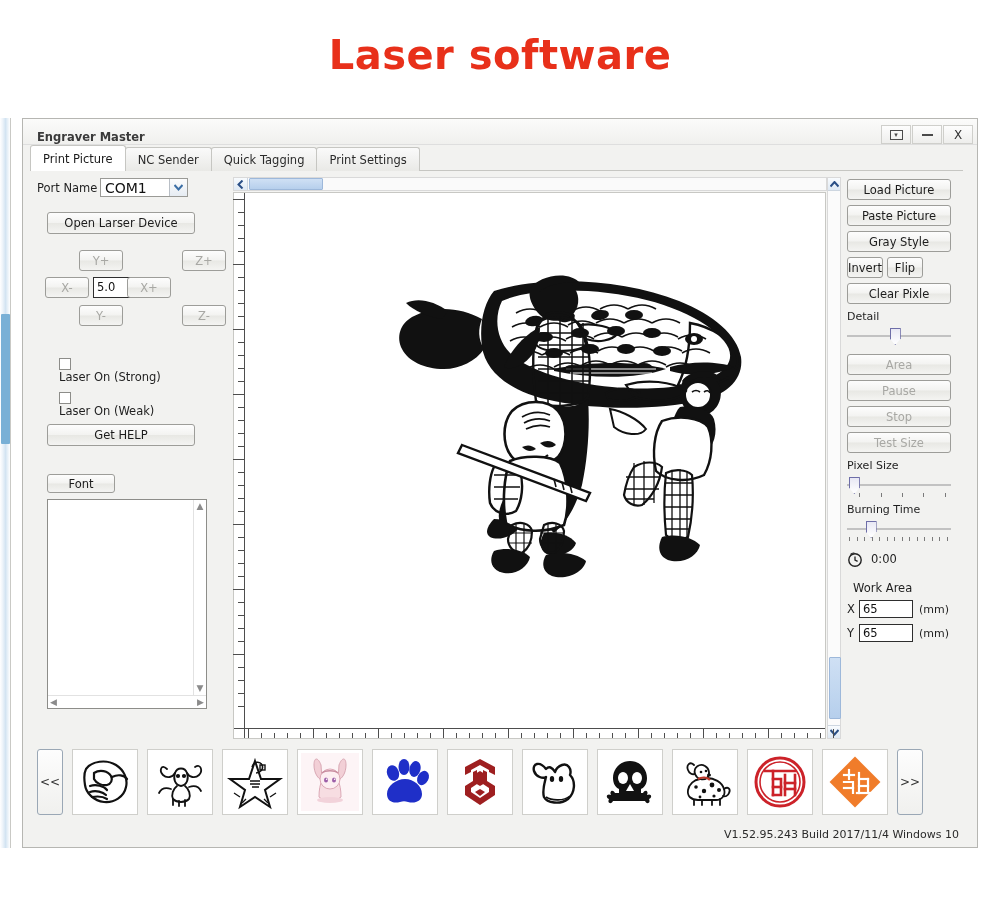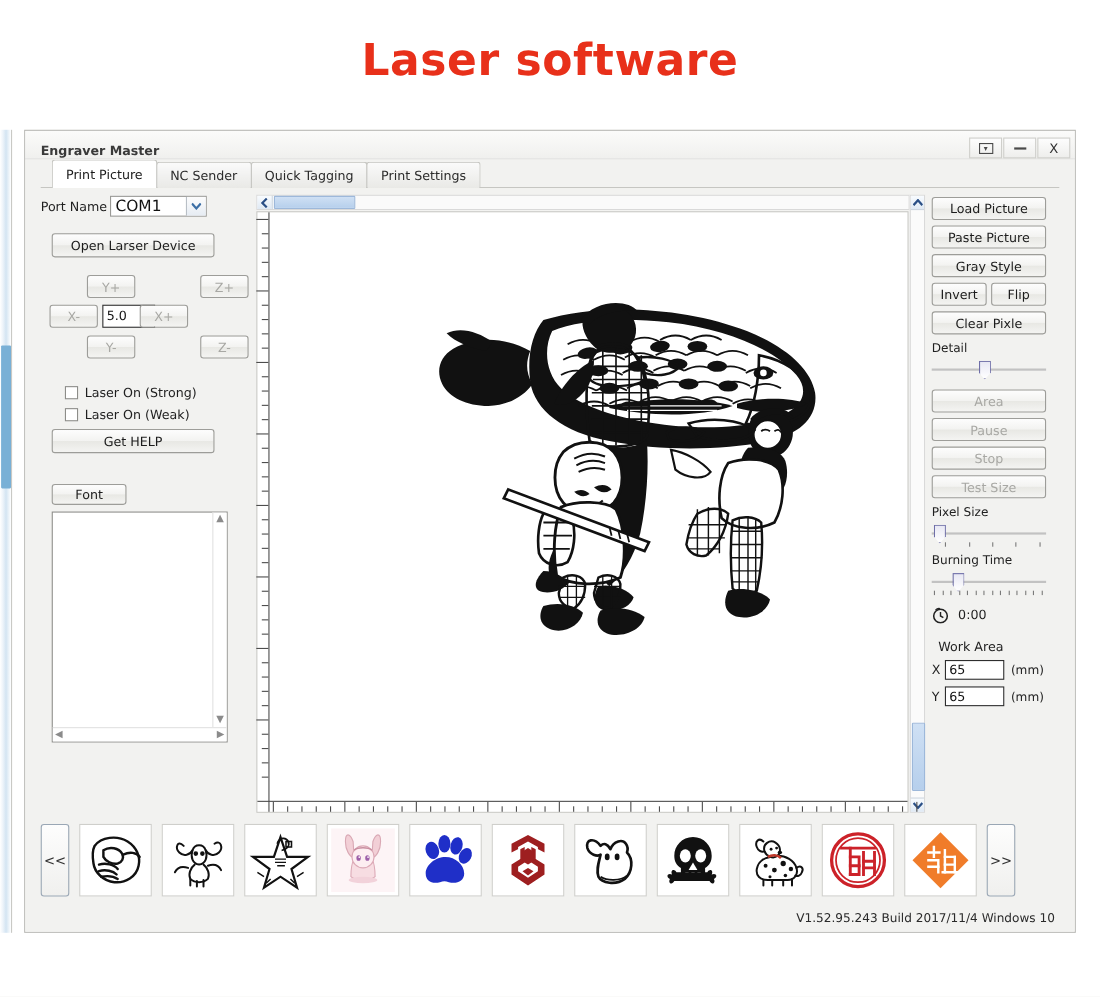--- a/index.html
+++ b/index.html
@@ -76,21 +76,21 @@
     width:13px; height:10px; border:1px solid #4a4a4a;
     display:flex; align-items:flex-start; justify-content:center;
     font-size:7px; color:#4a4a4a; line-height:8px;
   }
   .winbtn .dash { width:11px; height:2px; background:#4a4a4a; }
 
   
   #tabstrip {
     height:26px;
     display:flex; align-items:flex-end;
-    padding-left:24px;
+    padding-left:7px;
     background:#f2f2f0;
     position:relative;
   }
   #tabstrip::after {
     content:""; position:absolute; left:14px; right:14px; bottom:0;
     height:1px; background:#c6c6c2;
   }
   .tab {
     height:24px; min-width:86px;
     padding:0 12px;
@@ -168,21 +168,21 @@
   #step-input {
     position:absolute; left:56px; top:27px;
     width:48px; height:21px;
     border:1px solid #2e2e2e;
     background:#ffffff;
     font-size:11.5px; color:#111;
     padding-left:3px; line-height:19px;
     font-family:"DejaVu Sans",sans-serif;
   }
 
-  .check-row { display:flex; align-items:center; margin:0 0 6px 22px; }
+  .check-row { display:flex; align-items:flex-start; margin:8px 0 6px 22px;flex-direction:column; }
   .checkbox {
     width:12px; height:12px; border:1px solid #8d8d89; background:#fff;
     margin-right:6px;
   }
   .check-label { font-size:11.5px; color:#1f1f1f; font-family:"DejaVu Sans",sans-serif;}
 
   #help-btn { width:148px; height:22px; margin:4px 0 0 10px; }
   #font-btn { width:68px; height:19px; margin:28px 0 0 10px; }
 
   #textbox {
@@ -262,21 +262,21 @@
 
   #artwork-holder {
     position:absolute; left:160px; top:68px; width:360px; height:330px;
   }
   #artwork-holder svg { display:block; width:100%; height:100%; }
 
   
   #right-panel { width:120px; margin-left:6px; padding-top:2px; }
   .rbtn { width:104px; height:21px; margin-bottom:5px; }
   #invert-flip-row { display:flex; gap:4px; width:104px; margin-bottom:5px; }
-  #invert-flip-row .rbtn { width:50px; margin-bottom:0; }
+  #invert-flip-row .rbtn { width:36px; margin-bottom:0; }
 
   .slider-label { font-size:11px; color:#1f1f1f; margin:6px 0 3px 0; font-family:"DejaVu Sans",sans-serif;}
   .slider { position:relative; width:104px; height:22px; }
   .slider-track {
     position:absolute; left:0; top:9px; width:104px; height:2px;
     background:#c2c2c2;
   }
   .slider-thumb {
     position:absolute; top:2px; width:11px; height:17px;
     background:linear-gradient(to bottom,#e8e8f4,#ffffff);

